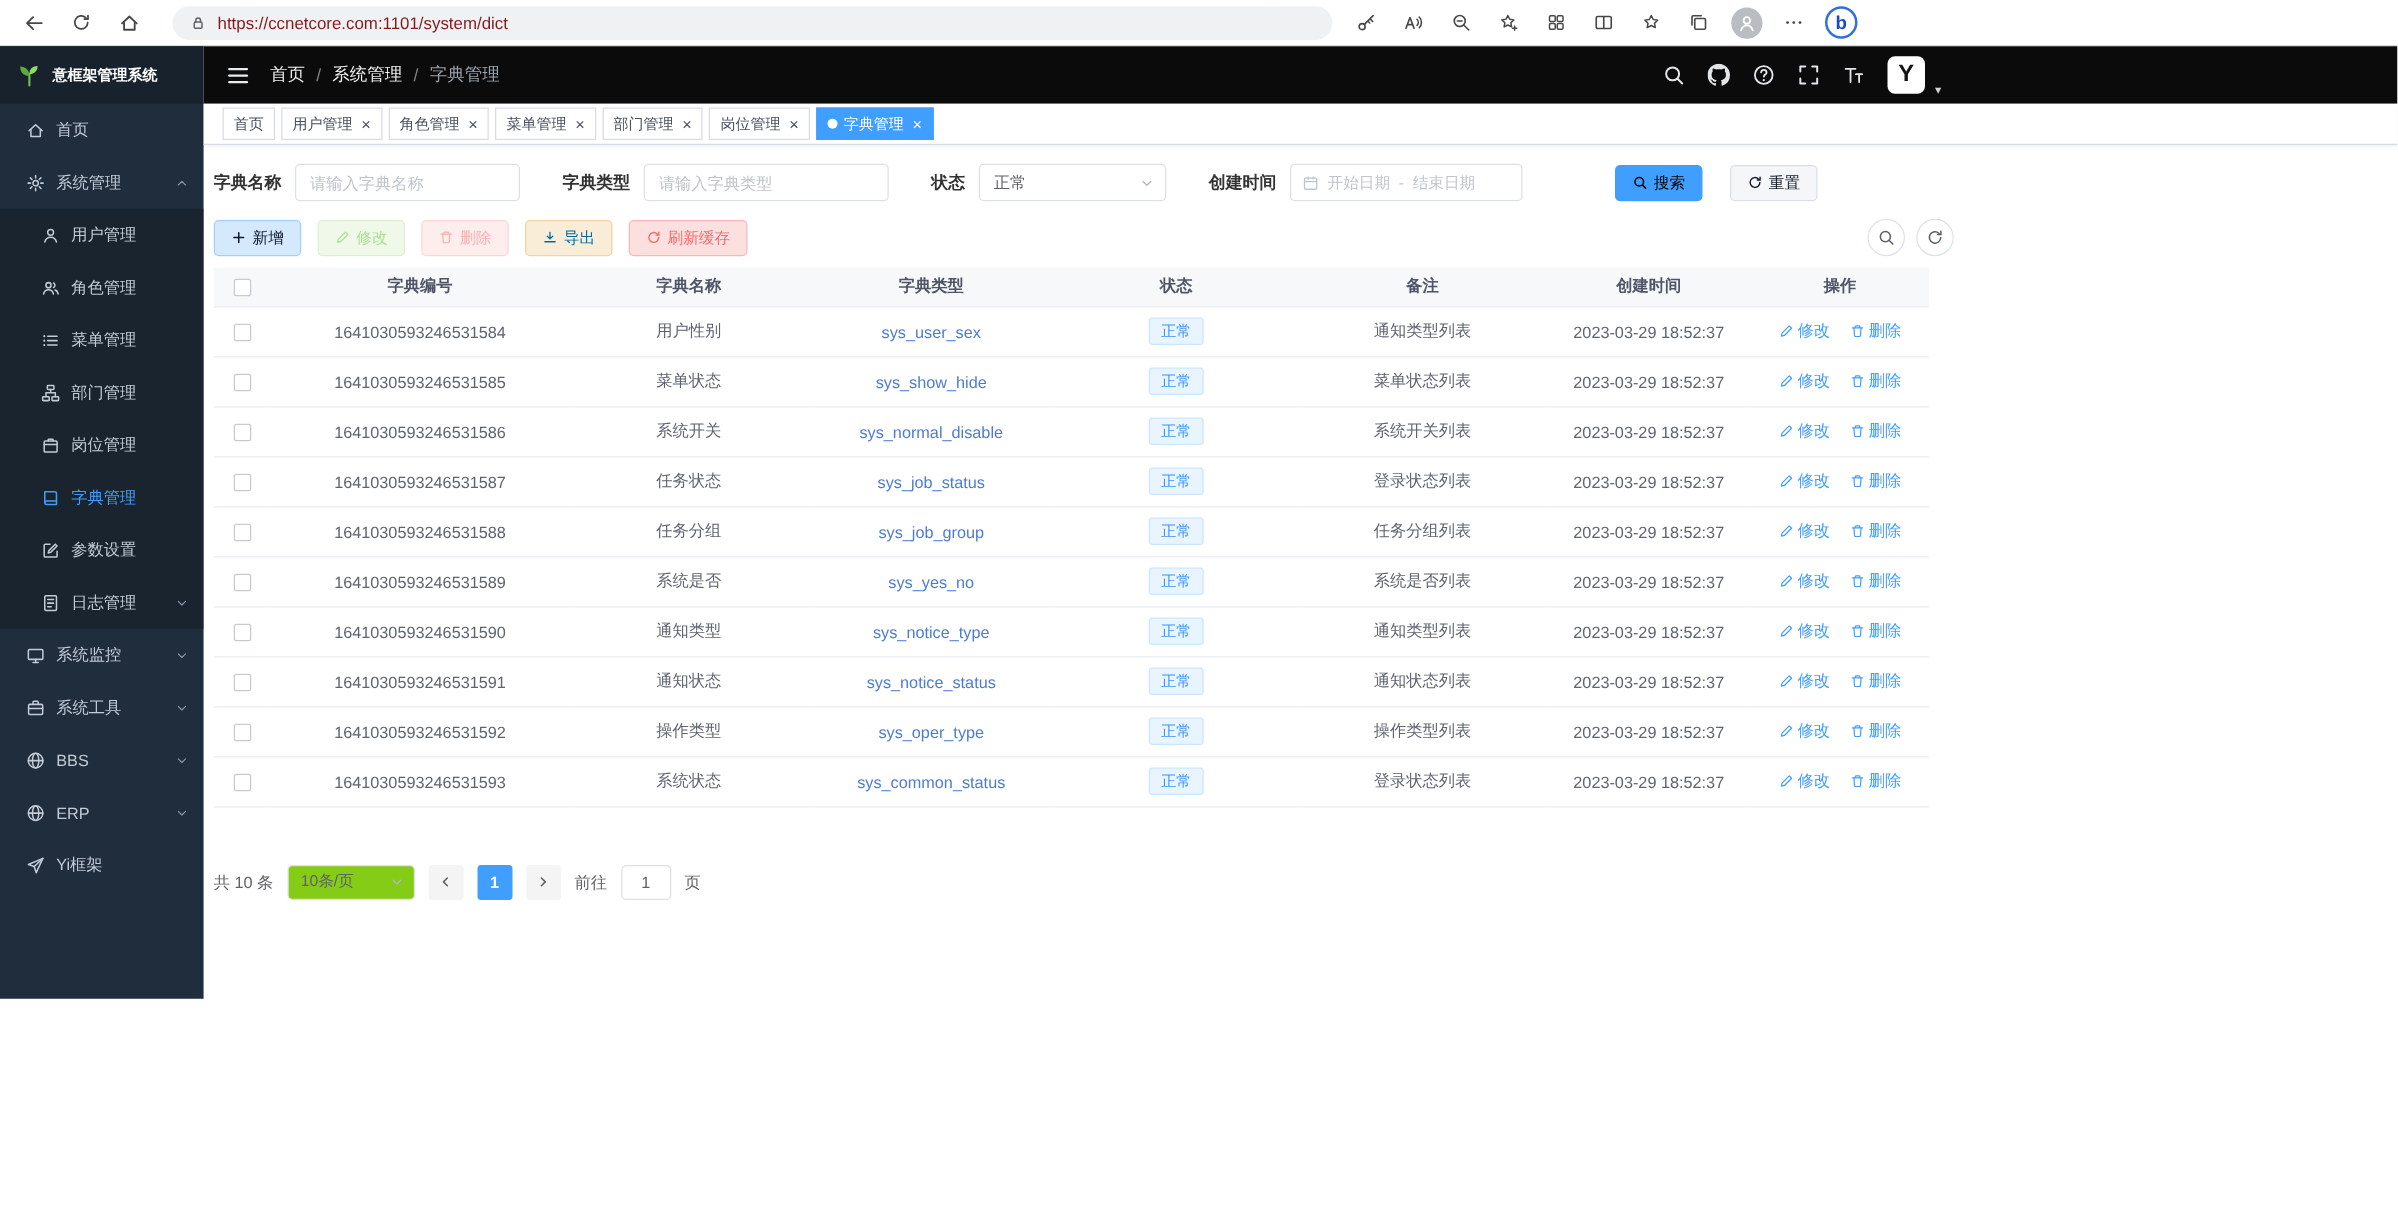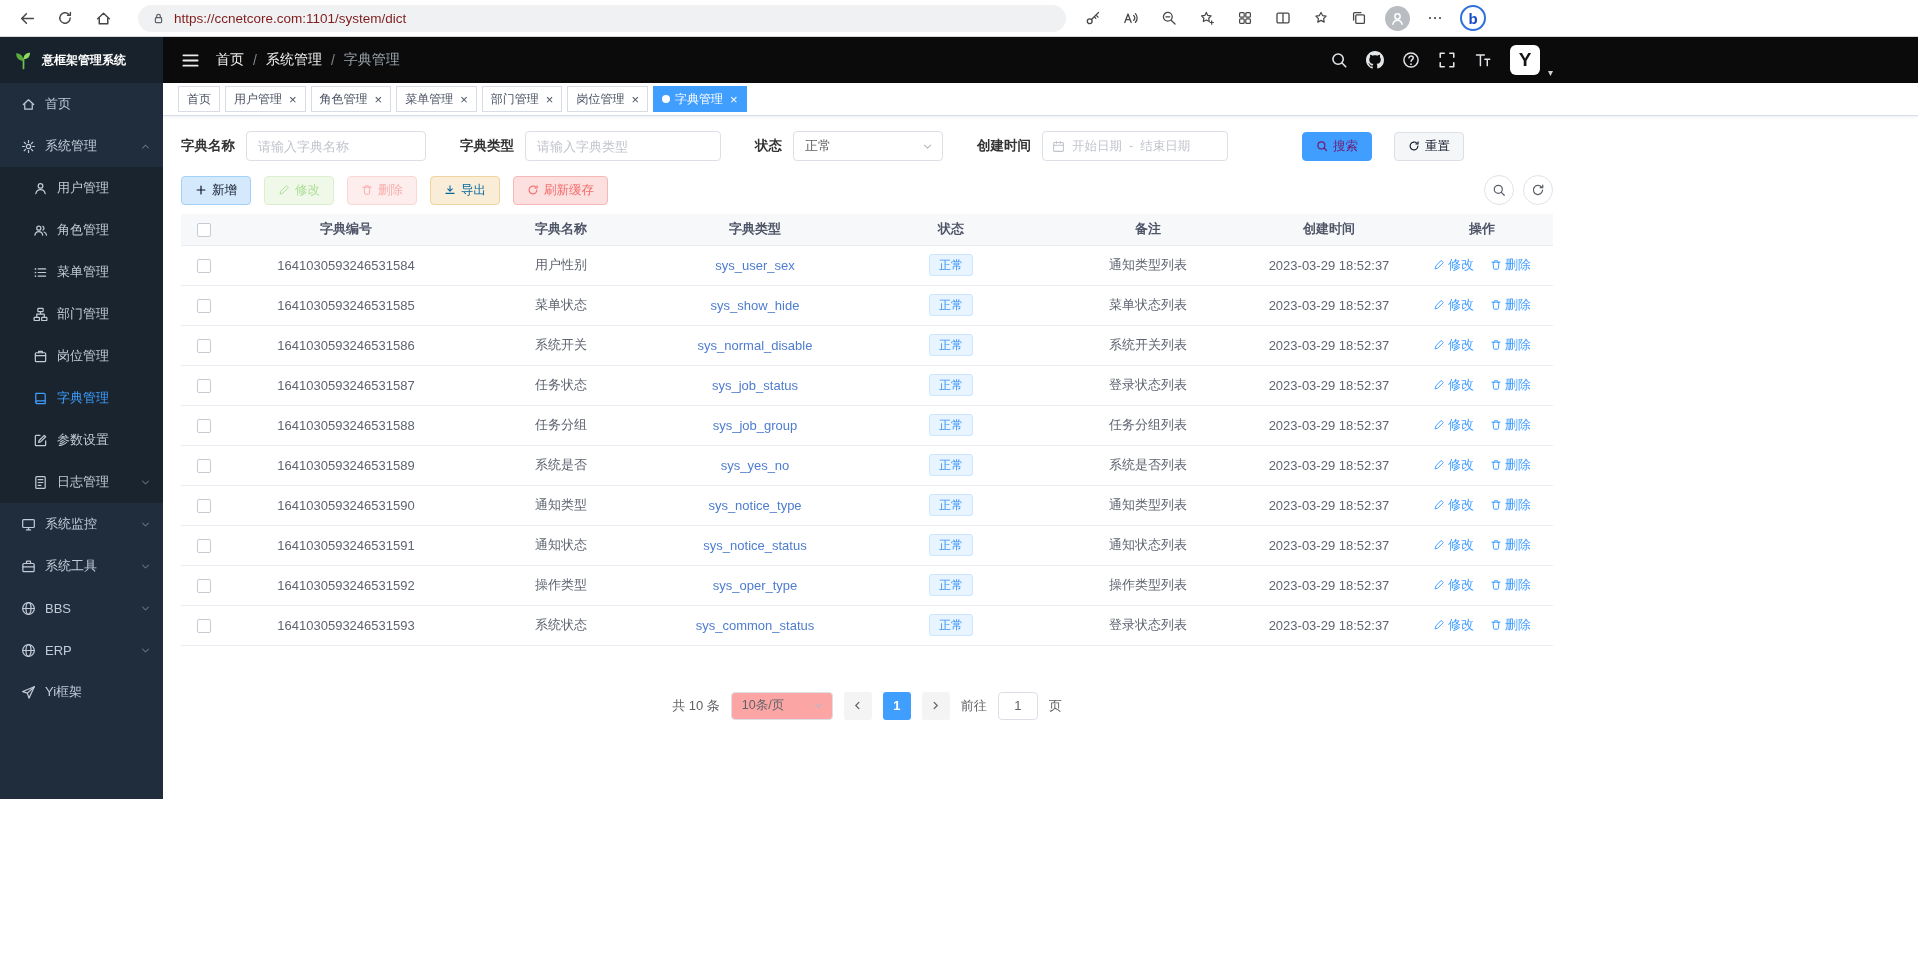--- a/index.html
+++ b/index.html
@@ -48,35 +48,35 @@
   .avatar-caret{position:absolute;right:-13px;bottom:-3px;color:#cfd3d7;font-size:10px}
 
   
   .tags-view{height:33px;flex:0 0 33px;display:flex;align-items:center;gap:5px;padding:0 15px;background:#fff;border-bottom:1px solid #d8dce5;box-shadow:0 1px 3px rgba(0,21,41,.08)}
   .tag{height:26px;display:inline-flex;align-items:center;gap:5px;padding:0 8px;background:#fff;border:1px solid #d8dce5;color:#495060;font-size:12px;cursor:pointer;white-space:nowrap}
   .tag.active{background:#409eff;border-color:#409eff;color:#fff}
   .dot{width:8px;height:8px;border-radius:50%;background:#fff}
   .tclose{font-size:13px;line-height:1;margin-left:2px}
 
   
-  .content{padding:9px 18px;width:1408px}
+  .content{padding:9px 8px;width:1408px}
   .filter-form{display:flex;align-items:center;margin:6px 0 14px;font-size:13px}
   .fgroup{display:flex;align-items:center;margin-right:34px}
   .flabel{font-weight:bold;color:#333;margin-right:11px;font-size:13.5px;white-space:nowrap}
   input.finput{width:180px;height:30px;border:1px solid #dcdfe6;border-radius:4px;padding:0 11px;font-size:13px;color:#606266;outline:none;font-family:inherit;background:#fff}
   input.finput::placeholder{color:#c0c4cc}
   .finput.type{width:196px}
   .fselect{width:150px;height:30px;border:1px solid #dcdfe6;border-radius:4px;padding:0 9px 0 11px;display:flex;align-items:center;justify-content:space-between;color:#606266;cursor:pointer;background:#fff}
   .chev{width:11px;height:11px;color:#b4b8c0;display:inline-flex}
   .fdate{width:186px;height:30px;border:1px solid #dcdfe6;border-radius:4px;display:flex;align-items:center;gap:7px;padding:0 9px;color:#c0c4cc;background:#fff;font-size:12.5px;white-space:nowrap}
   .cal{width:13px;height:13px;color:#c0c4cc}
   .fbuttons{display:flex;gap:22px;margin-left:40px}
   .btn{height:29px;border-radius:4px;padding:0 13px;display:inline-flex;align-items:center;gap:5px;font-size:12.5px;cursor:pointer;border:1px solid transparent;font-family:inherit;white-space:nowrap}
   .btn .ic{width:12px;height:12px}
-  .btn-search{background:#409eff;border-color:#409eff;color:#701a75}
+  .btn-search{background:#409eff;border-color:#409eff;color:#000000}
   .btn-reset{background:#f5f6f8;border-color:#dcdfe6;color:#0f172a}
 
   .toolbar{display:flex;align-items:center;margin-bottom:9px}
   .toolbar .btn{margin-right:13px}
   .btn-add{background:#d5e9fd;border-color:#a3d0fb;color:#0f172a}
   .btn-edit{background:#e5f4da;border-color:#bfe3a8;color:#67c23a}
   .btn-del{background:#fcdfdf;border-color:#f7b7b7;color:#f56c6c}
   .btn-export{background:#f9edd8;border-color:#efd49f;color:#0369a1}
   .btn-cache{background:#fcdfdf;border-color:#f7b7b7;color:#f56c6c}
   .btn.disabled{opacity:.55;cursor:not-allowed}
@@ -85,22 +85,22 @@
   .round-btn .ic{width:14px;height:14px}
 
   table.dict{width:1372px;border-collapse:collapse;font-size:13px;color:#5f6470;table-layout:fixed;margin-top:0}
   .dict th{height:31px;background:#f7f8fa;color:#4e5566;font-weight:bold;border-bottom:1px solid #e9ecf2;text-align:center;font-size:13px}
   .dict td{height:40px;border-bottom:1px solid #e9ecf2;text-align:center;white-space:nowrap;overflow:hidden}
   .checkbox{display:inline-block;width:14px;height:14px;border:1px solid #c6cad2;border-radius:2px;background:#fff;cursor:pointer;vertical-align:middle}
   .type-link{color:#4d7cd0;cursor:pointer;text-decoration:none}
   .status-tag{display:inline-block;height:22px;line-height:20px;padding:0 9px;background:#e8f4ff;border:1px solid #cde6fd;border-radius:3px;color:#3d94f5;font-size:12px}
   .op-link{color:#409eff;cursor:pointer;display:inline-flex;align-items:center;gap:3px;margin:0 8px;font-size:13px;vertical-align:middle}
 
-  .pagination{display:flex;align-items:center;justify-content:center;gap:11px;margin-top:46px;font-size:13px;color:#606266;width:1372px}
-  .psize{width:102px;height:28px;border:1px solid #dcdfe6;border-radius:4px;display:flex;align-items:center;justify-content:space-between;padding:0 8px 0 10px;color:#606266;cursor:pointer;font-size:12.5px;background:#fca5a5}
+  .pagination{display:flex;align-items:center;justify-content:flex-start;gap:11px;margin-top:46px;font-size:13px;color:#606266;width:1372px}
+  .psize{width:102px;height:28px;border:1px solid #dcdfe6;border-radius:4px;display:flex;align-items:center;justify-content:space-between;padding:0 8px 0 10px;color:#606266;cursor:pointer;font-size:12.5px;background:#84cc16}
   .pbtn{min-width:28px;height:28px;background:#f4f4f5;border-radius:3px;display:flex;align-items:center;justify-content:center;color:#606266;cursor:pointer}
   .pbtn .ic{width:11px;height:11px}
   .pnum{background:#409eff;color:#fff;font-weight:bold;font-size:13px}
   .goto-input{width:40px;height:28px;border:1px solid #dcdfe6;border-radius:4px;text-align:center;font-size:13px;color:#606266;outline:none;font-family:inherit}
 </style>
 </head>
 <body>
 
 <div class="browser-bar">
   <div class="browser-left" style="display:flex;align-items:center">

